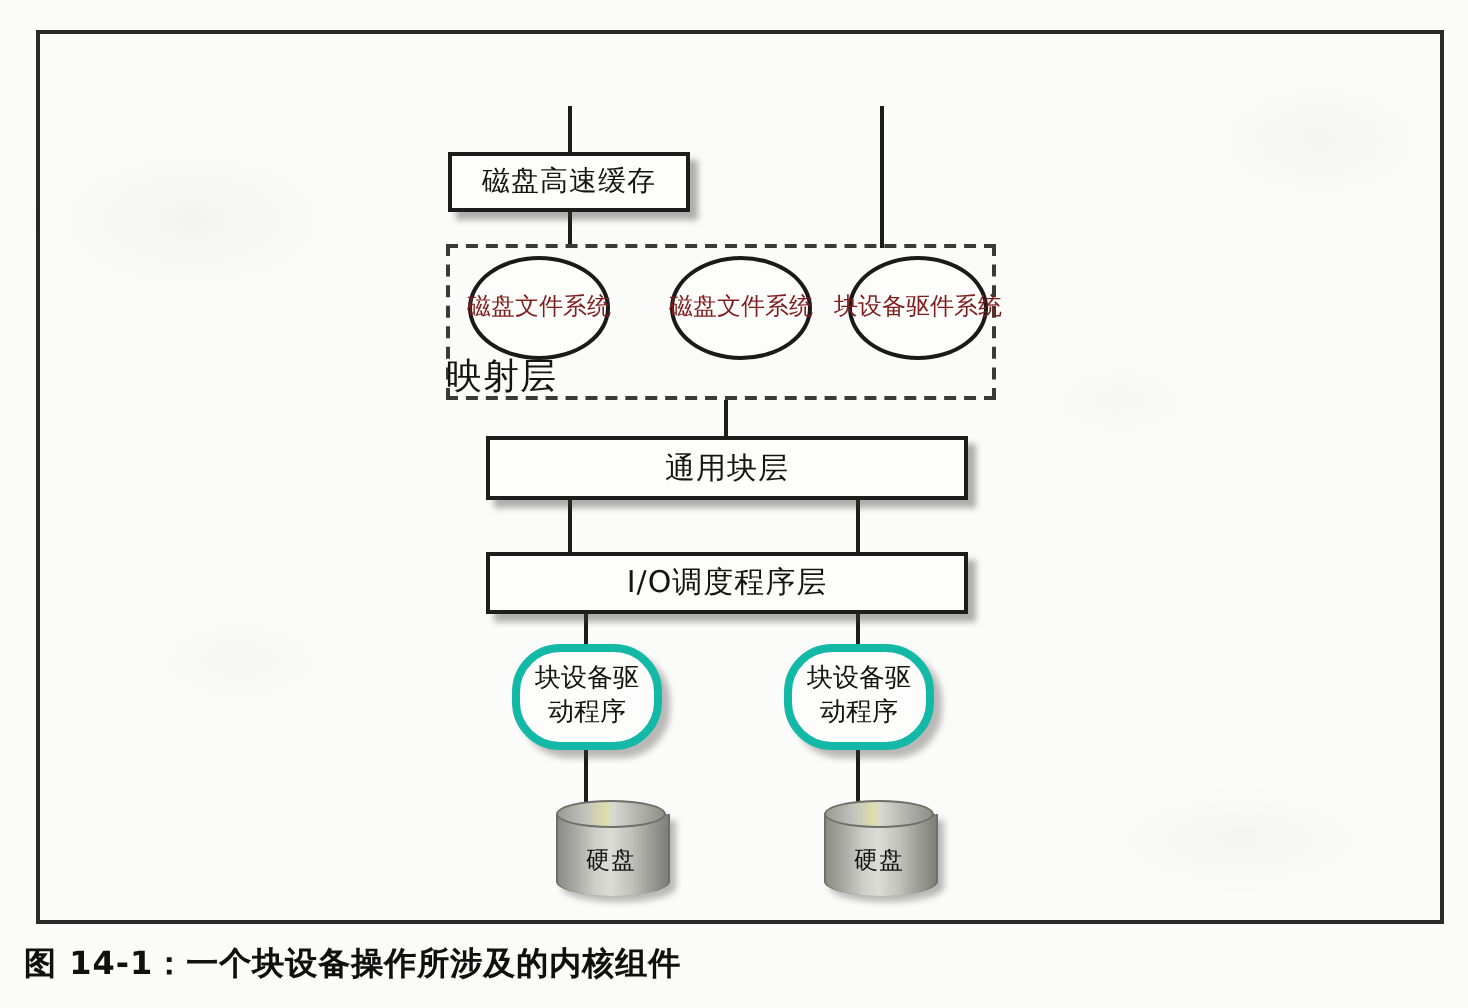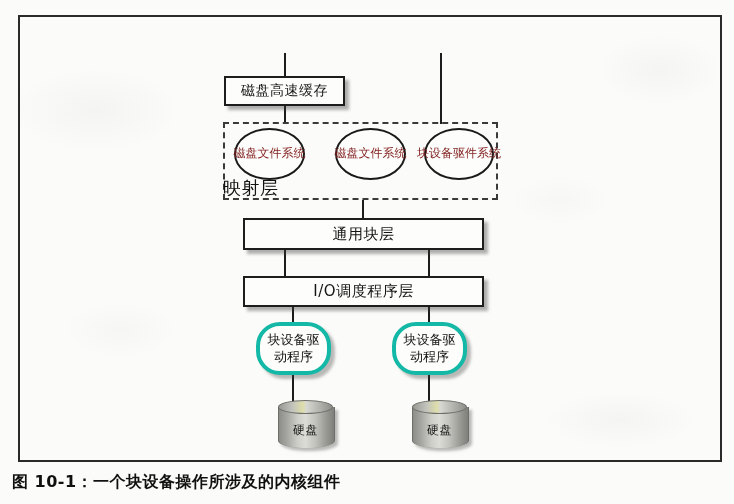--- a/index.html
+++ b/index.html
@@ -269,13 +269,13 @@
   </div>
 
   <div class="node-cylinder" id="disk-1">
     <div class="cyl-body"></div>
     <div class="cyl-top"></div>
     <div class="cyl-label">硬盘</div>
   </div>
 
 </div>
 
-<div id="figure-caption">图 10-1：一个块设备操作所涉及的内核组件</div>
+<div id="figure-caption">图 14-1：一个块设备操作所涉及的内核组件</div>
 
 </body></html>

